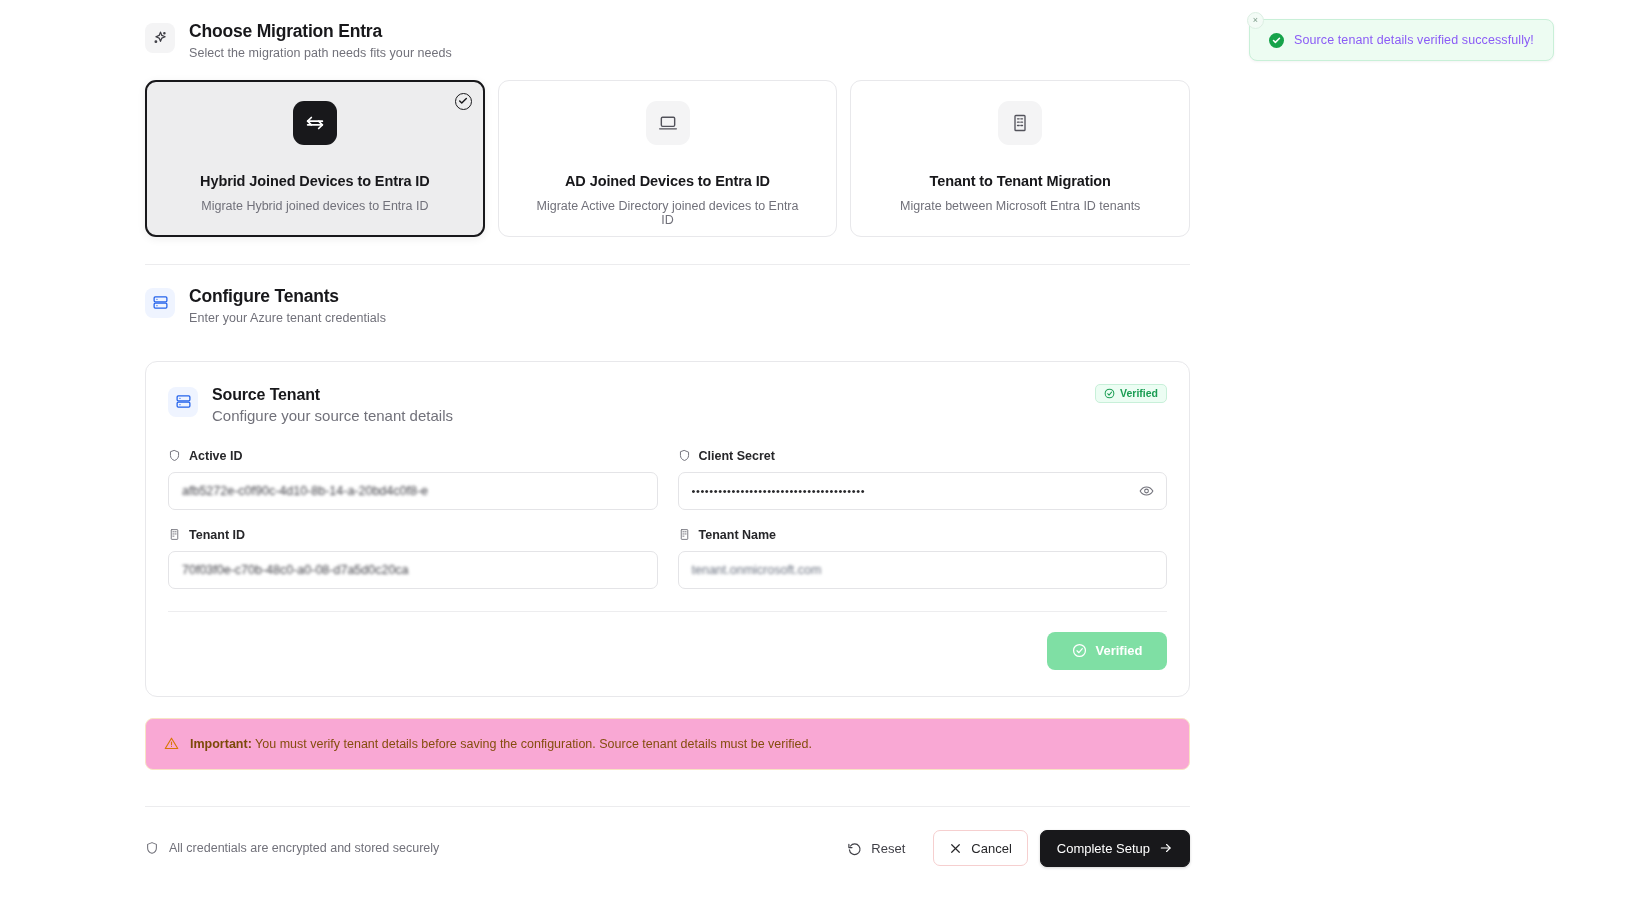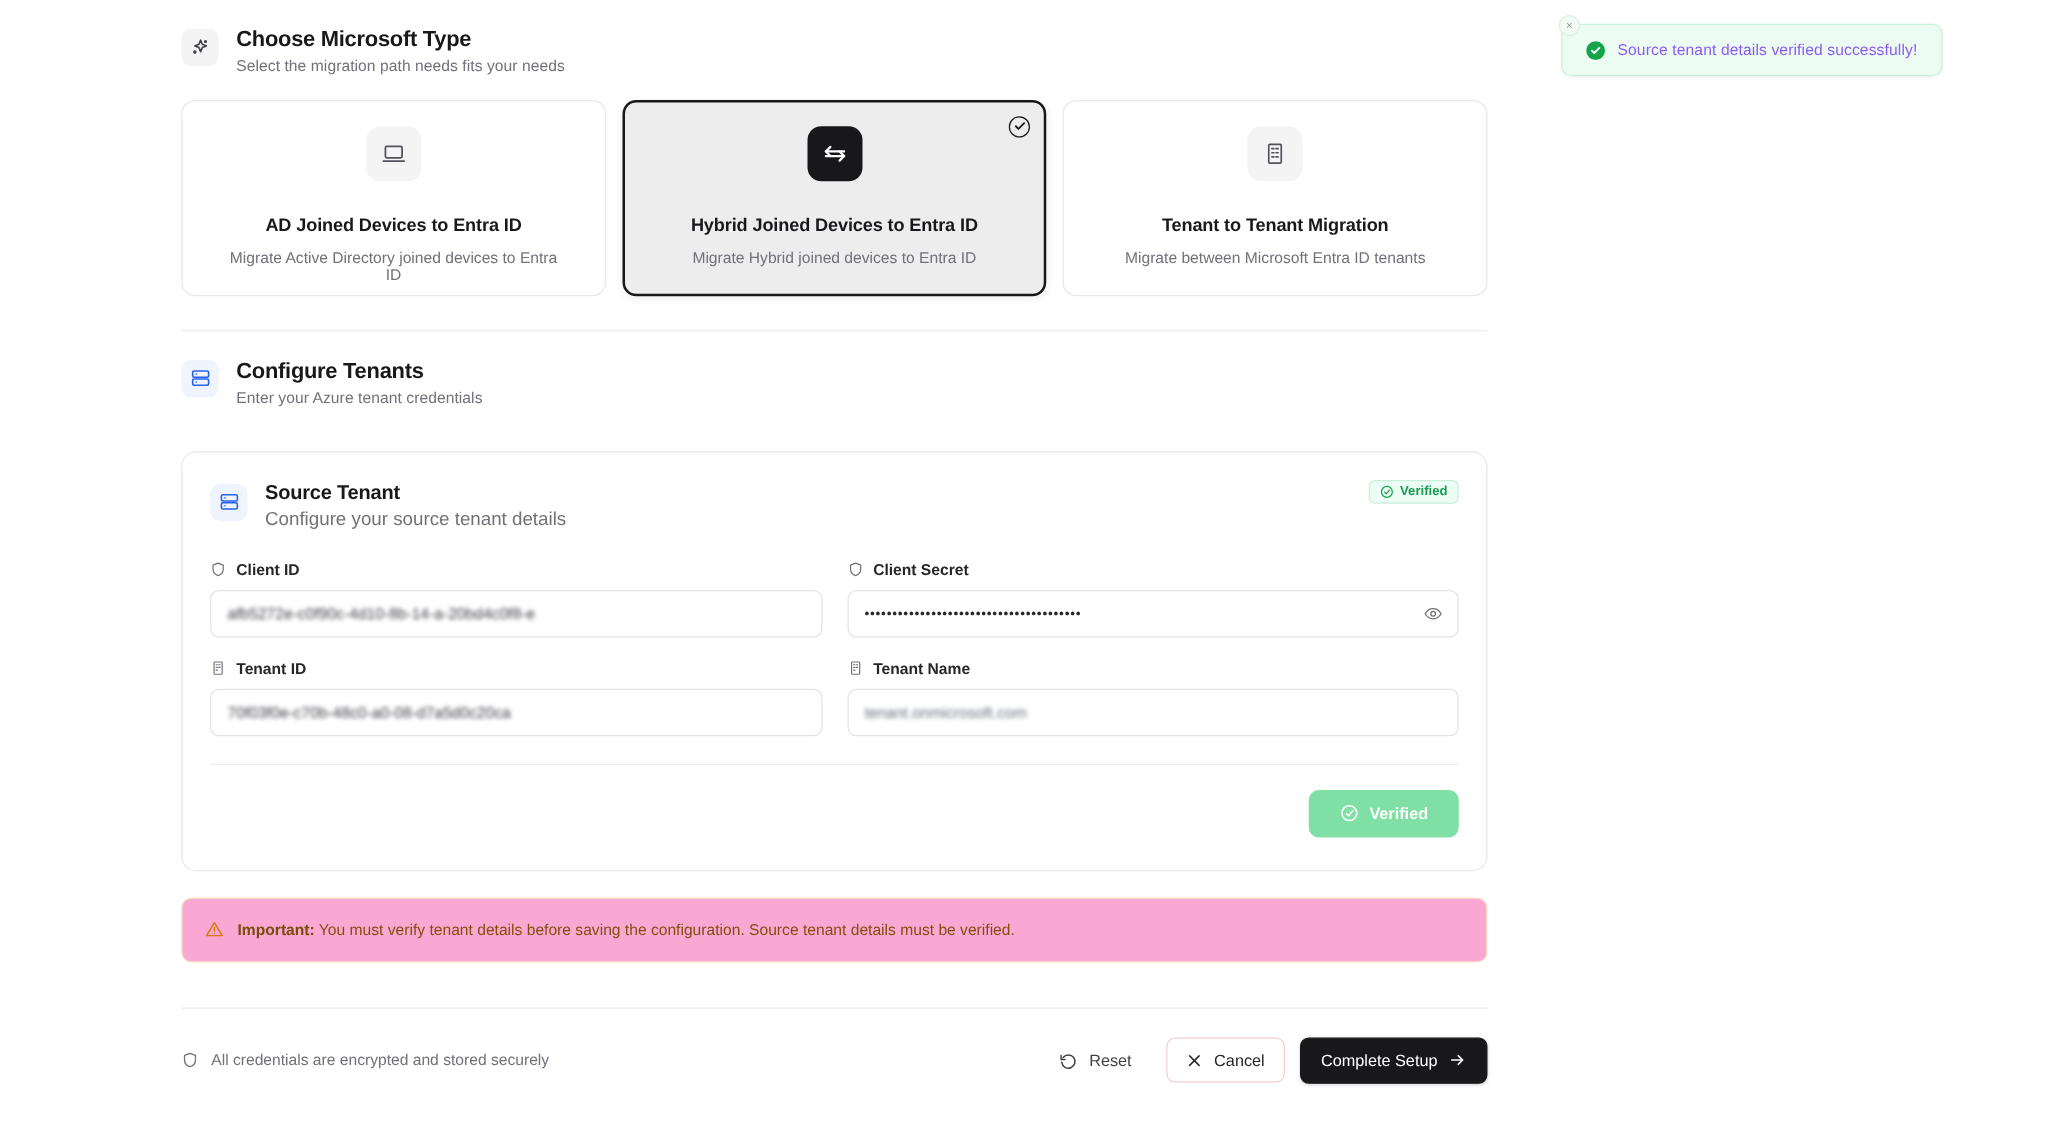--- a/index.html
+++ b/index.html
@@ -388,54 +388,54 @@
 
     <div class="section-head">
       <span class="section-icon">
         <svg width="17" height="17" viewBox="0 0 24 24" fill="none" stroke="#3f3f46" stroke-width="1.8" stroke-linecap="round" stroke-linejoin="round">
             <path d="M12 3l1.9 4.6L18.5 9.5l-4.6 1.9L12 16l-1.9-4.6L5.5 9.5l4.6-1.9z"></path>
             <circle cx="5.5" cy="16.5" r="1.1"></circle>
             <circle cx="17.5" cy="4.5" r="0.9"></circle>
           </svg>
       </span>
       <div>
-        <div class="section-title">Choose Microsoft Type</div>
+        <div class="section-title">Choose Migration Entra</div>
         <div class="section-sub">Select the migration path needs fits your needs</div>
       </div>
     </div>
 
     <div class="cards">
-
-      <div class="card">
-        <div class="card-icon-tile">
-          <svg width="20" height="20" viewBox="0 0 24 24" fill="none" stroke="currentColor" stroke-width="1.7" stroke-linecap="round" stroke-linejoin="round">
-              <rect x="4" y="5" width="16" height="11" rx="1.5"></rect>
-              <line x1="2" y1="19" x2="22" y2="19"></line>
-            </svg>
-        </div>
-        <div class="card-title">AD Joined Devices to Entra ID</div>
-        <div class="card-desc">Migrate Active Directory joined devices to Entra ID</div>
-      </div>
 
       <div class="card selected">
         <div class="card-check">
           <svg width="10" height="10" viewBox="0 0 24 24" fill="none" stroke="currentColor" stroke-width="3.4" stroke-linecap="round" stroke-linejoin="round">
               <polyline points="20 6 9 17 4 12"></polyline>
             </svg>
         </div>
         <div class="card-icon-tile">
           <svg width="22" height="22" viewBox="0 0 24 24" fill="none" stroke="currentColor" stroke-width="1.9" stroke-linecap="round" stroke-linejoin="round">
               <polyline points="8 6 4 10 8 14"></polyline>
               <line x1="20" y1="10" x2="4" y2="10"></line>
               <polyline points="16 10 20 14 16 18"></polyline>
               <line x1="4" y1="14" x2="20" y2="14"></line>
             </svg>
         </div>
         <div class="card-title">Hybrid Joined Devices to Entra ID</div>
         <div class="card-desc">Migrate Hybrid joined devices to Entra ID</div>
+      </div>
+
+      <div class="card">
+        <div class="card-icon-tile">
+          <svg width="20" height="20" viewBox="0 0 24 24" fill="none" stroke="currentColor" stroke-width="1.7" stroke-linecap="round" stroke-linejoin="round">
+              <rect x="4" y="5" width="16" height="11" rx="1.5"></rect>
+              <line x1="2" y1="19" x2="22" y2="19"></line>
+            </svg>
+        </div>
+        <div class="card-title">AD Joined Devices to Entra ID</div>
+        <div class="card-desc">Migrate Active Directory joined devices to Entra ID</div>
       </div>
 
       <div class="card">
         <div class="card-icon-tile">
           <svg width="20" height="20" viewBox="0 0 24 24" fill="none" stroke="currentColor" stroke-width="1.6" stroke-linecap="round" stroke-linejoin="round">
               <rect x="6" y="3" width="12" height="18" rx="1"></rect>
               <line x1="9" y1="7" x2="11" y2="7"></line>
               <line x1="13" y1="7" x2="15" y2="7"></line>
               <line x1="9" y1="11" x2="11" y2="11"></line>
               <line x1="13" y1="11" x2="15" y2="11"></line>
@@ -495,21 +495,21 @@
 
       <div class="form-grid">
 
         <div>
           <div class="field-label">
             <span class="lbl-icon">
               <svg width="13" height="13" viewBox="0 0 24 24" fill="none" stroke="currentColor" stroke-width="1.8" stroke-linecap="round" stroke-linejoin="round">
                   <path d="M12 2.8l7.5 3v6.1c0 4.5-3.1 7.9-7.5 9.3-4.4-1.4-7.5-4.8-7.5-9.3V5.8z"></path>
                 </svg>
             </span>
-            <span>Client ID</span>
+            <span>Active ID</span>
           </div>
           <div class="input-box">
             <span class="input-val">afb5272e-c0f90c-4d10-8b-14-a-20bd4c0f8-e</span>
           </div>
         </div>
 
         <div>
           <div class="field-label">
             <span class="lbl-icon">
               <svg width="13" height="13" viewBox="0 0 24 24" fill="none" stroke="currentColor" stroke-width="1.8" stroke-linecap="round" stroke-linejoin="round">

